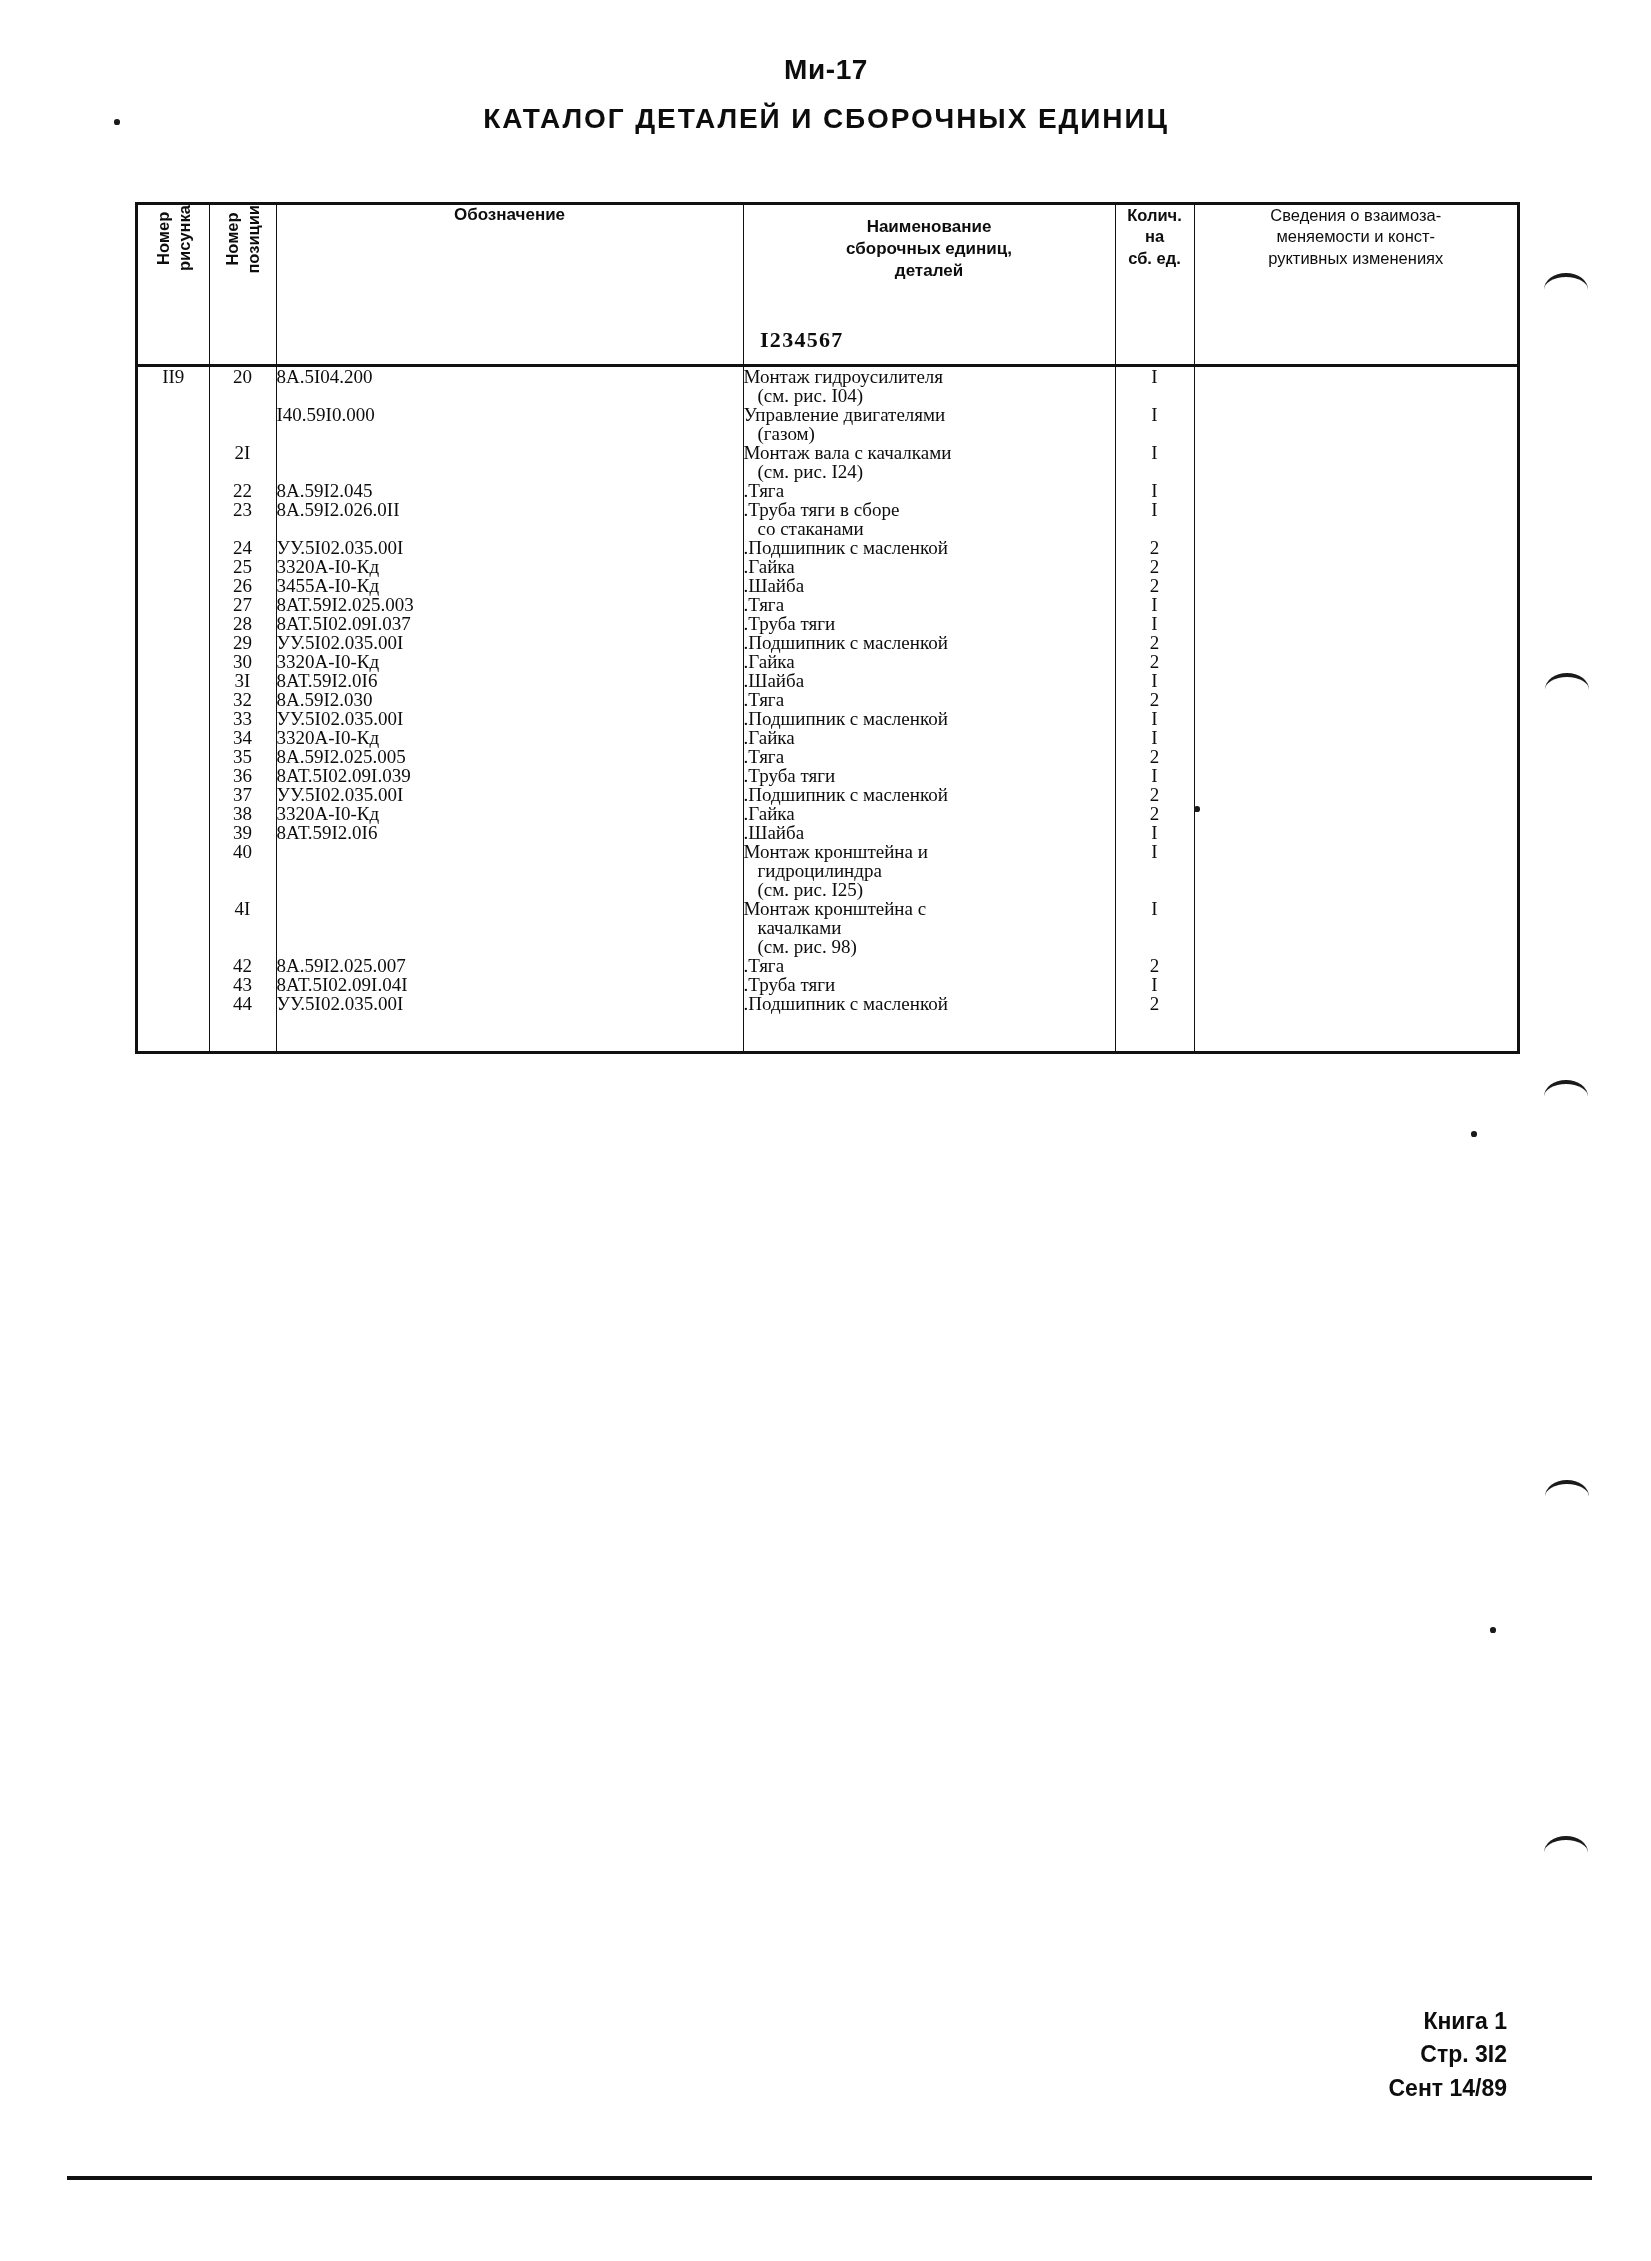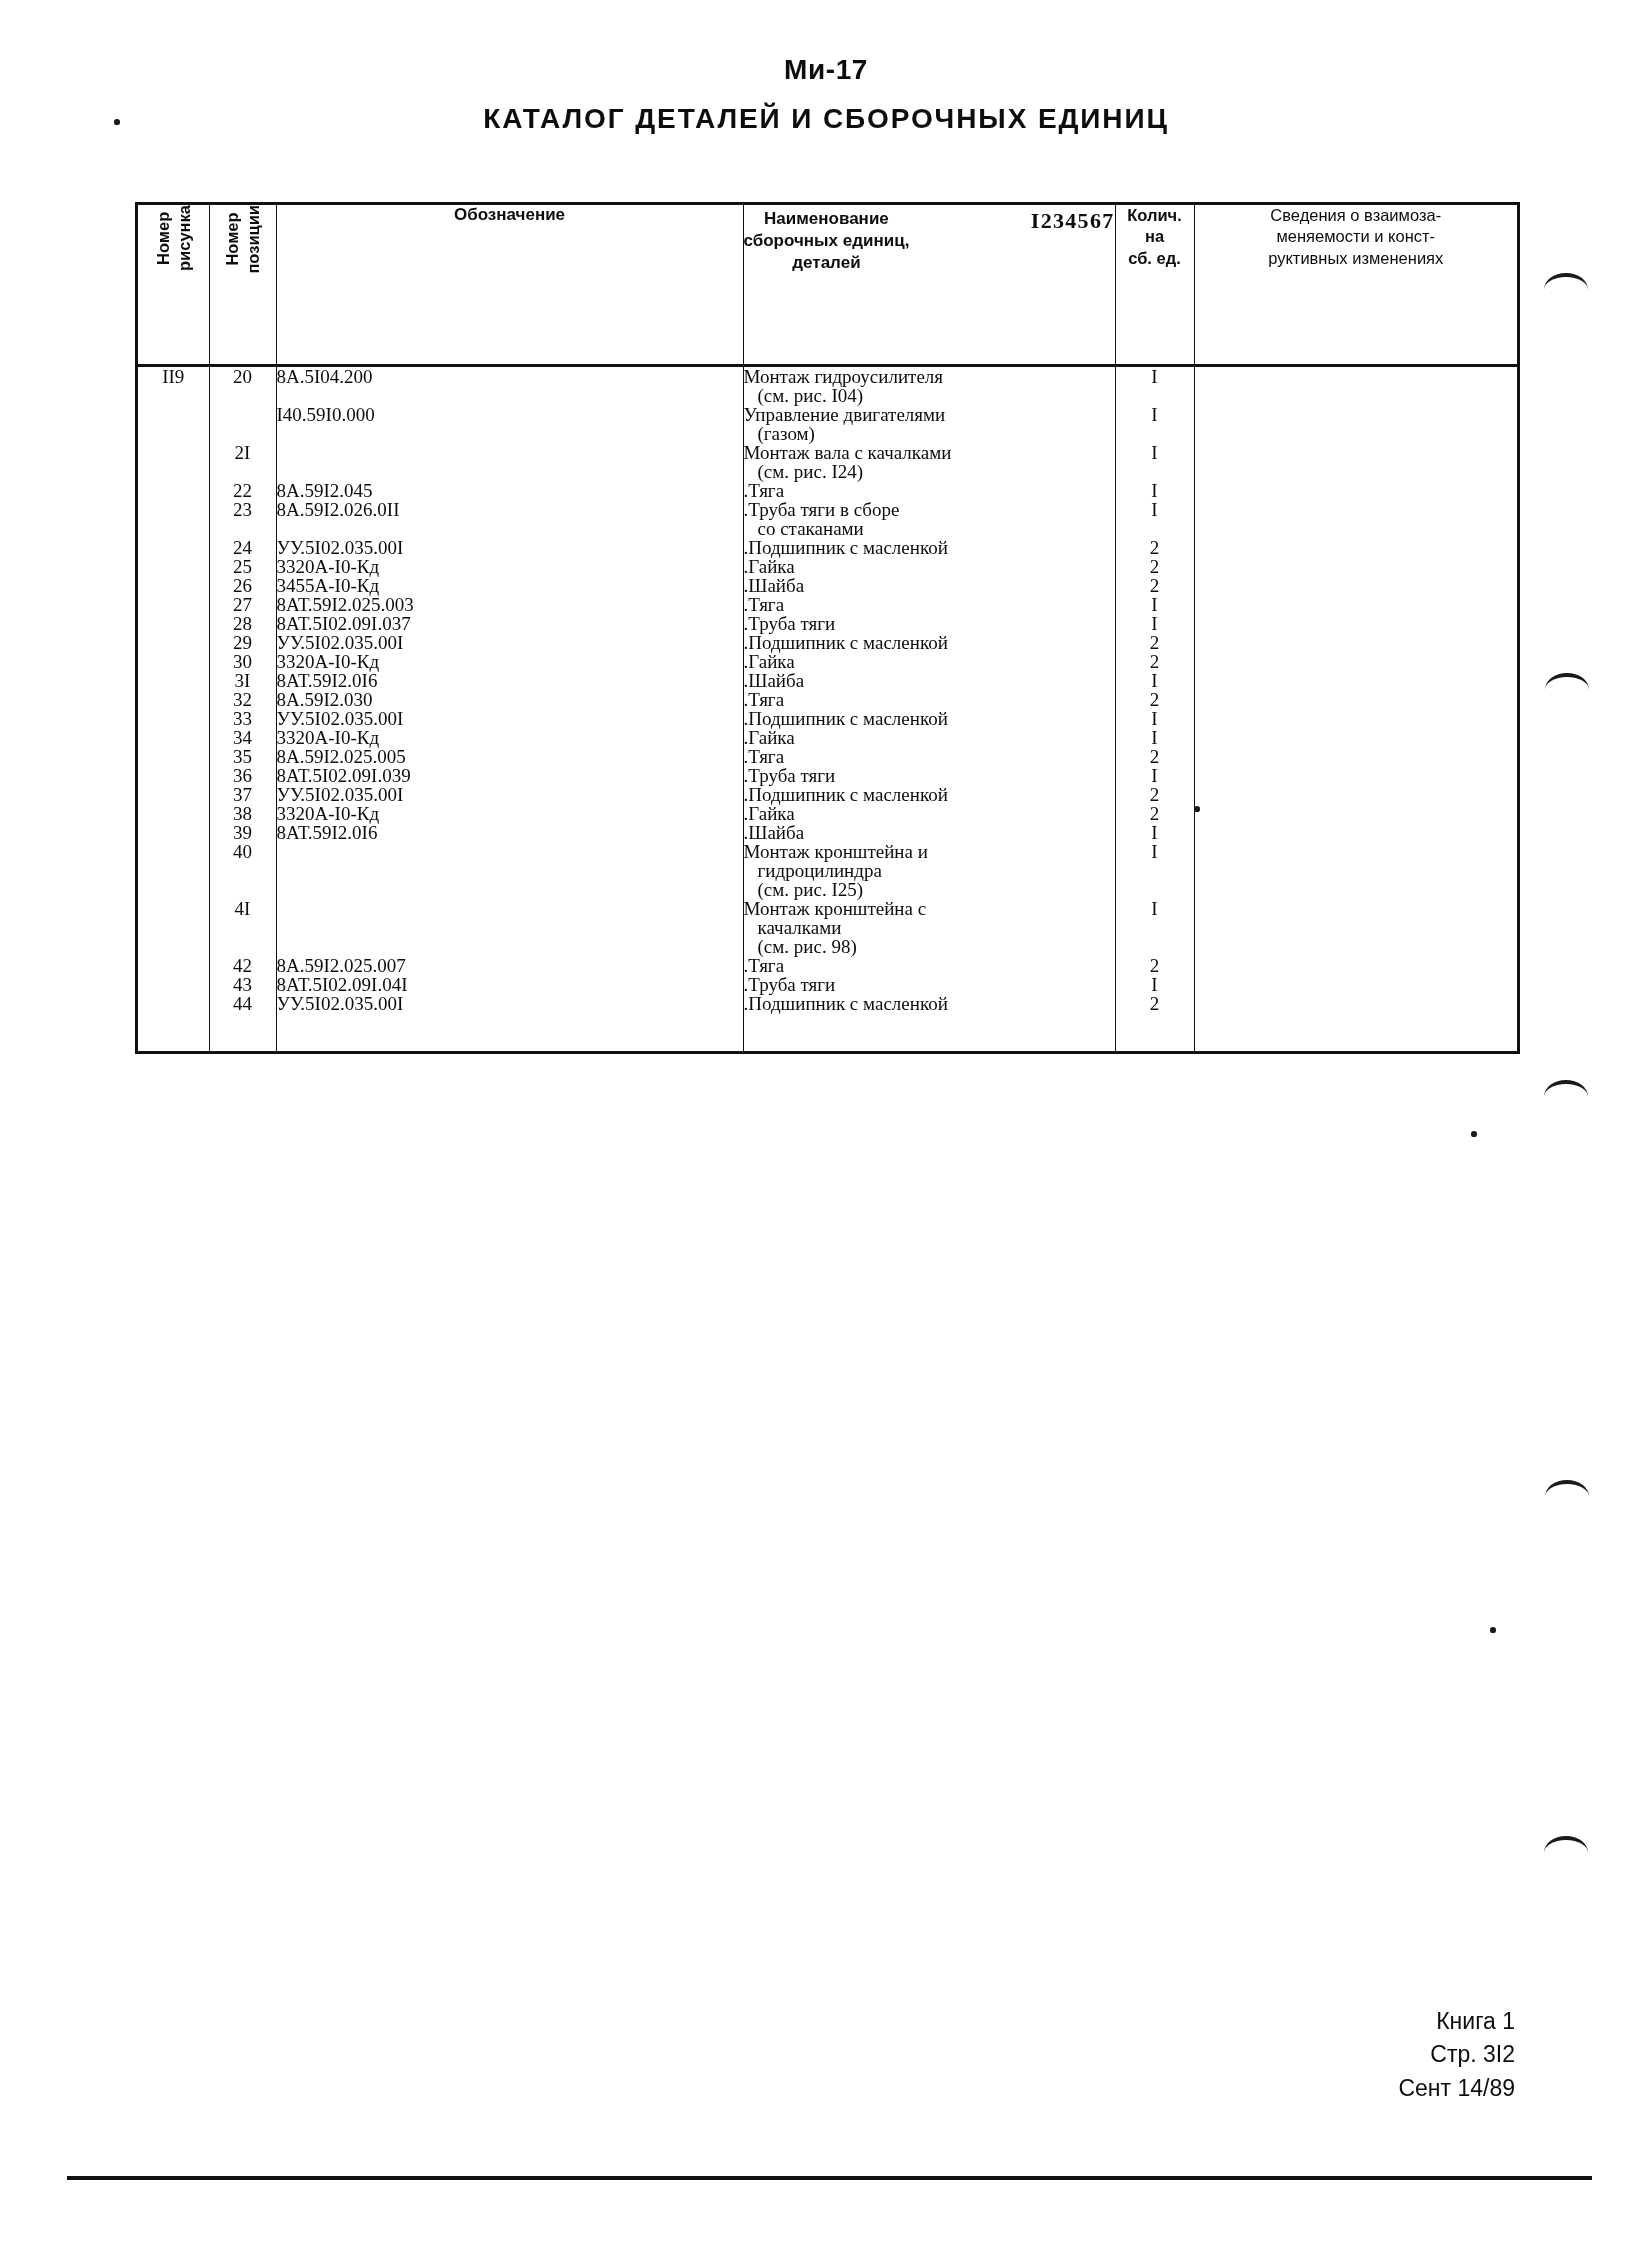--- a/index.html
+++ b/index.html
@@ -80,24 +80,25 @@
     white-space: pre-line;
     line-height: 1.25;
     font-size: 16.5px;
     font-weight: bold;
     margin: 0 auto;
     display: inline-block;
     text-align: center;
   }
   .name-head-inner {
     display: flex;
-    flex-direction: row;
+    flex-direction: column;
     justify-content: space-between;
     height: 137px;
     padding-top: 3px;
+    margin-top: 8px;
   }
   .name-head-lines {
     line-height: 1.3;
   }
   .col-ruler {
     text-align: left;
     padding-left: 16.5px;
     font-size: 22px;
     font-weight: bold;
     letter-spacing: 1.3px;
@@ -135,25 +136,25 @@
   tbody tr:last-child td { }
 
   .body-spacer td {
     height: 38px;
     border-bottom: none;
   }
 
   
   .footer {
     position: absolute;
-    right: 137px;
+    right: 145px;
     top: 2005px;
     text-align: right;
     font-size: 23px;
-    font-weight: normal;
+    font-weight: bold;
     line-height: 1.45;
   }
   .bottom-rule {
     position: absolute;
     left: 67px;
     top: 2176px;
     width: 1525px;
     height: 4.4px;
     background: #111;
   }

